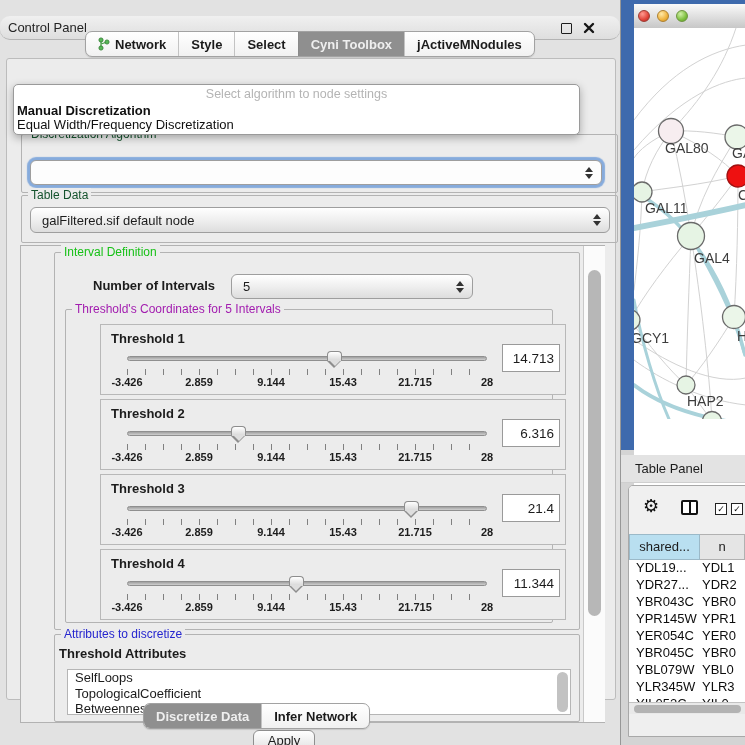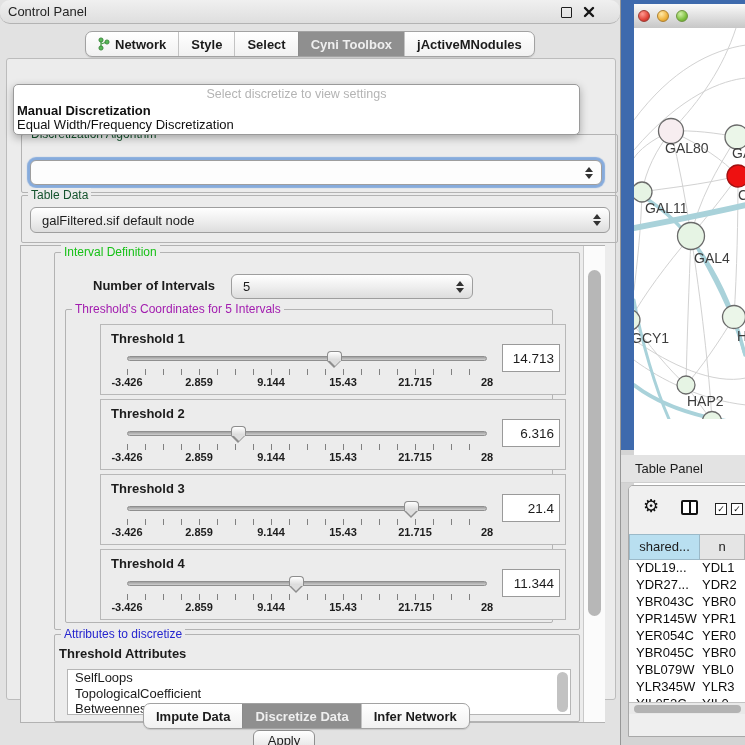--- a/index.html
+++ b/index.html
@@ -1,21 +1,21 @@
 <!DOCTYPE html>
 <html><head>
 <meta charset="utf-8">
 <style>
   html,body{margin:0;padding:0;}
   .screen{position:relative;width:745px;height:745px;overflow:hidden;
     background:#e4e4e4;font-family:"Liberation Sans",sans-serif;color:#1c1c1c;
     -webkit-font-smoothing:antialiased;}
   
   .control-panel{position:absolute;left:0;top:0;width:620px;height:745px;background:#e2e2e2;}
-  .cp-titlebar{position:absolute;left:0;top:0;width:620px;height:23px;
+  .cp-titlebar{position:absolute;left:0;top:16px;width:620px;height:23px;
     background:linear-gradient(#f0f0f0,#dedede);border-bottom:1px solid #b3b3b3;border-radius:10px;}
   .cp-title{position:absolute;left:8px;top:4px;font-size:13px;color:#242424;}
   .float-icon{position:absolute;left:561px;top:7px;width:9px;height:9px;border:1.6px solid #1e1e1e;border-radius:1px;}
   .close-icon{position:absolute;left:583px;top:6px;width:12px;height:12px;}
   
   .seg{position:absolute;display:flex;border:1px solid #a2a2a2;border-radius:7px;overflow:hidden;
     background:linear-gradient(#ffffff,#f1f1f1);box-shadow:0 1px 1px rgba(0,0,0,.12);}
   .cp-tabs{left:85px;top:31px;height:24px;}
   .seg .tab{display:flex;align-items:center;justify-content:center;gap:5px;
     font-size:13px;font-weight:bold;color:#1b1b1b;border-left:1px solid #c3c3c3;padding:0 12px;}
@@ -279,29 +279,26 @@
 
         <div class="v-scrollbar">
           <div class="v-thumb"></div>
         </div>
       </div>
 
       <div class="apply-btn">Apply</div>
     </div>
 
     <div class="popup">
-      <div class="popup-hint">Select discretize to view settings</div>
+      <div class="popup-hint">Select algorithm to node settings</div>
       <div class="popup-item b">Manual Discretization</div>
       <div class="popup-item n">Equal Width/Frequency Discretization</div>
     </div>
 
     <div class="seg bottom-tabs">
-      <div class="tab">
-        <span>Impute Data</span>
-      </div>
       <div class="tab sel">
         <span>Discretize Data</span>
       </div>
       <div class="tab">
         <span>Infer Network</span>
       </div>
     </div>
   </div>
 
   <div class="right-pane">

